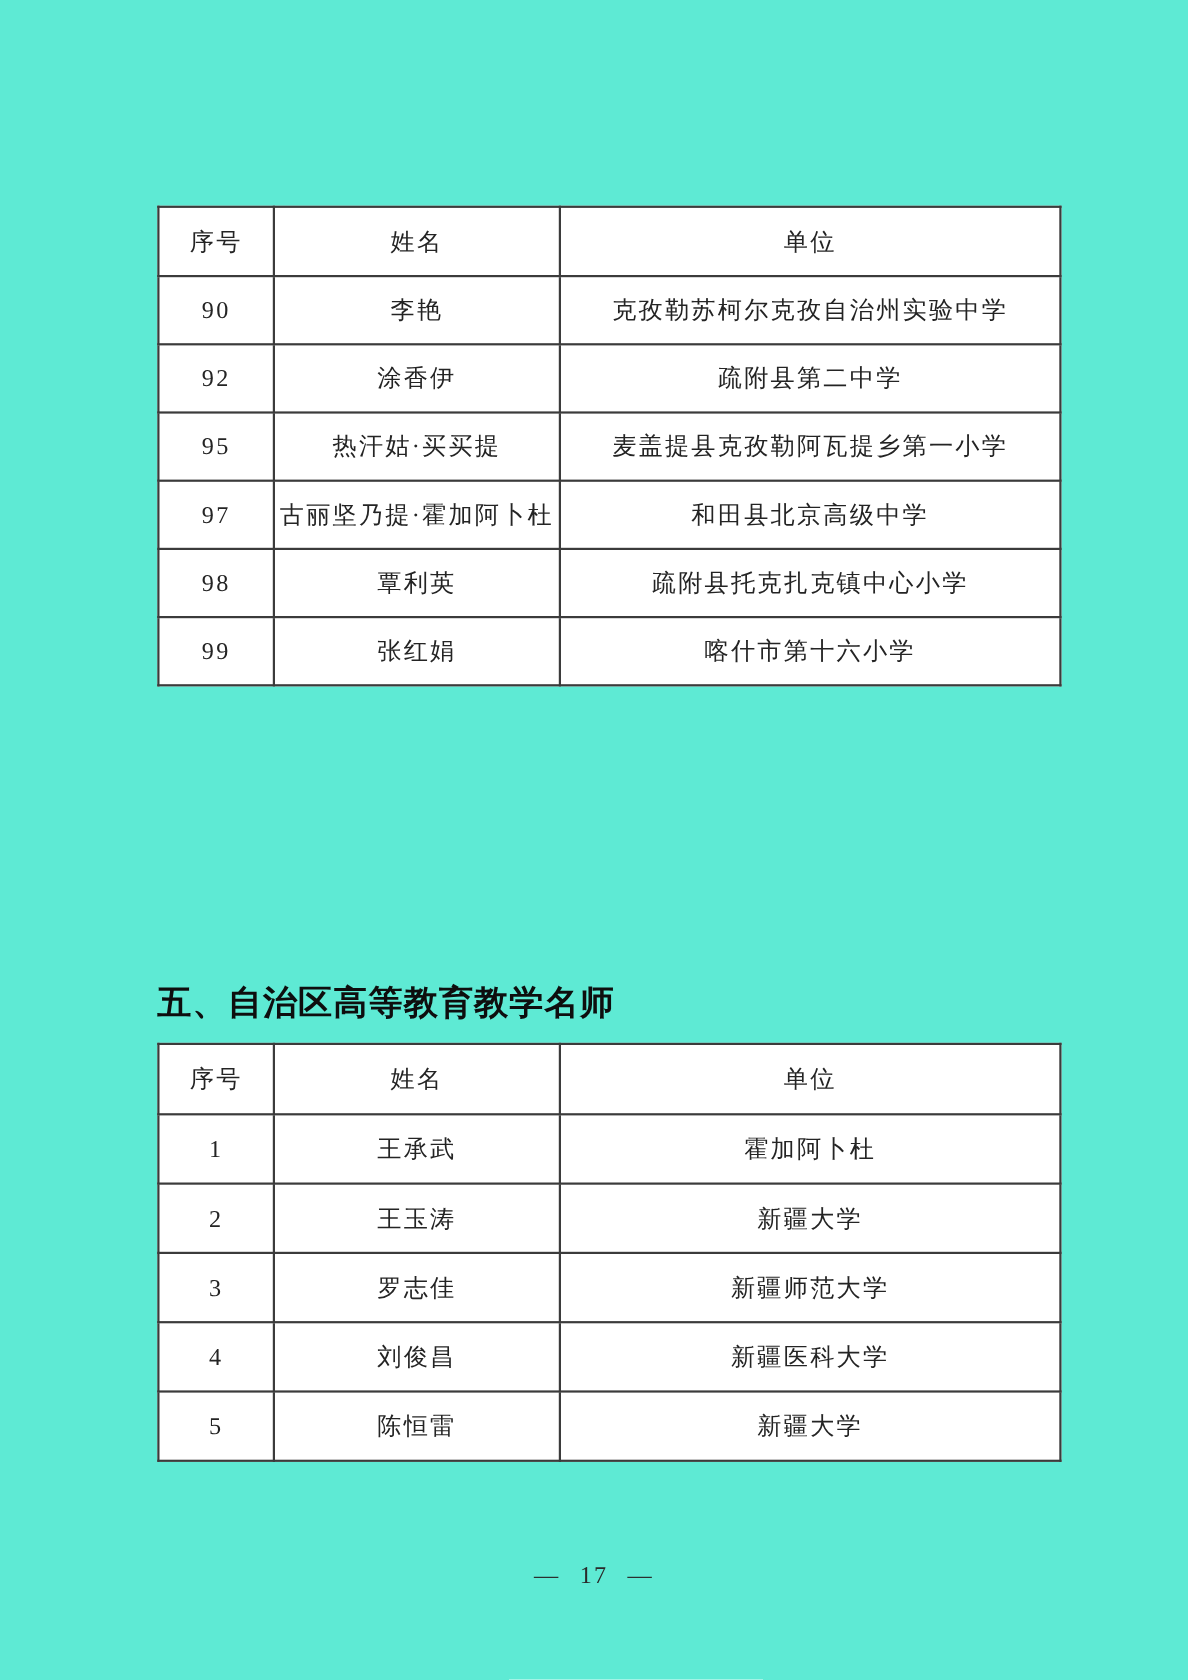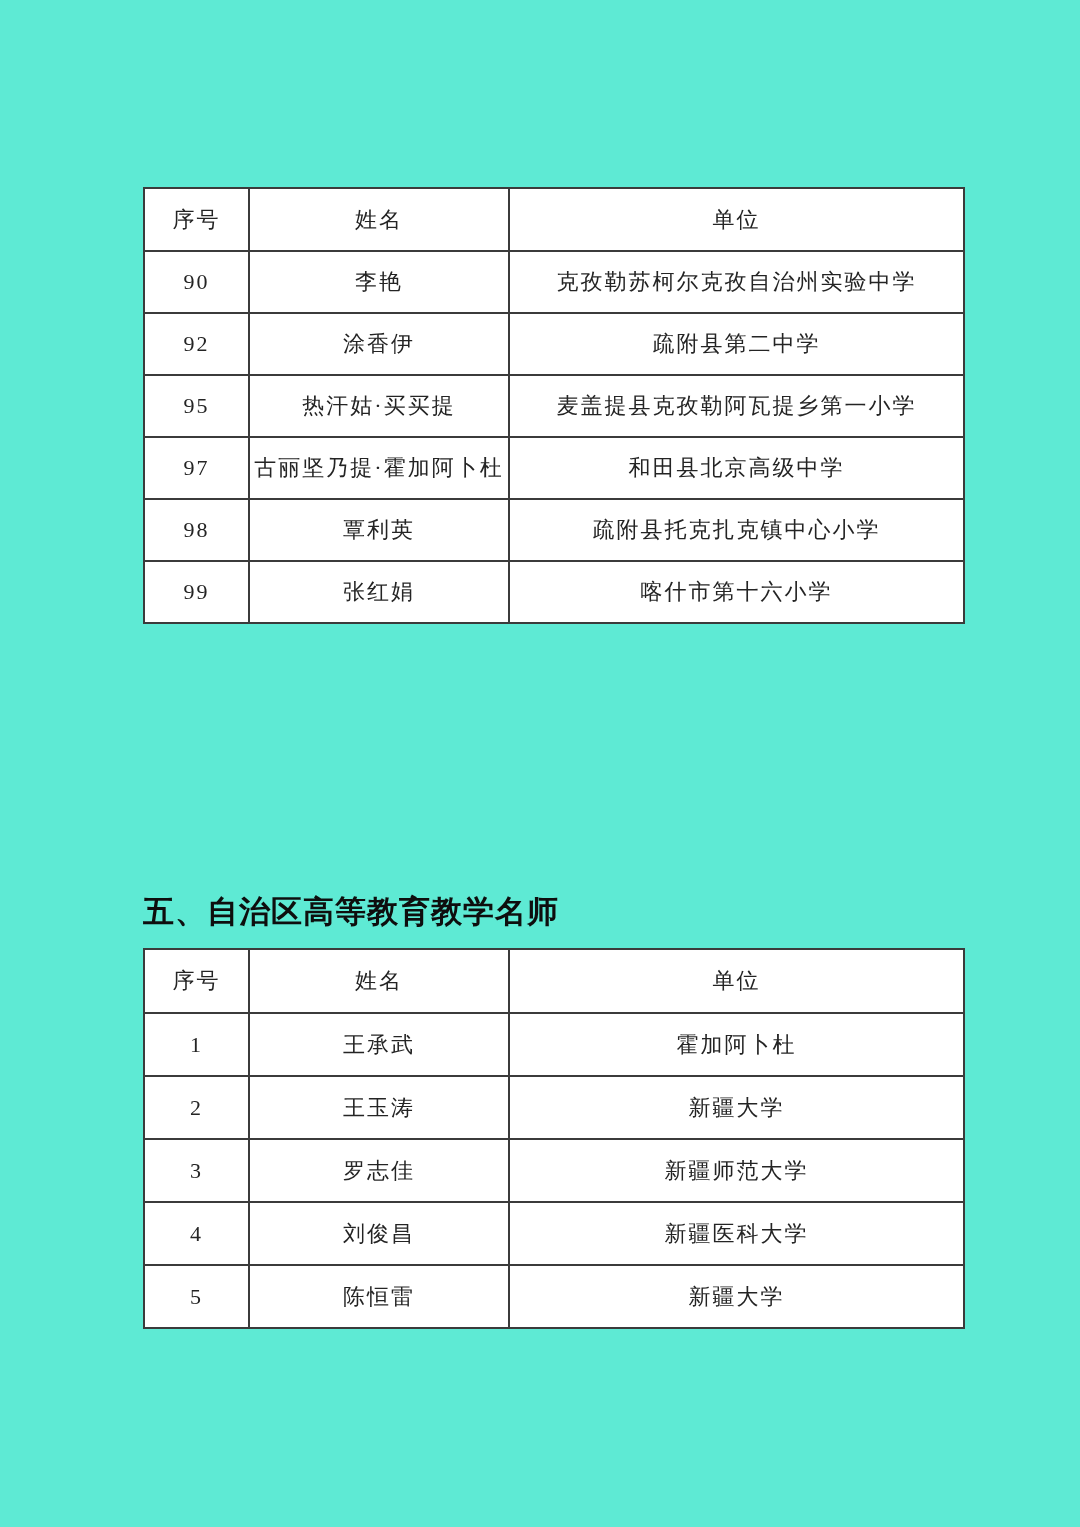--- a/index.html
+++ b/index.html
@@ -154,14 +154,15 @@
         <td>新疆医科大学</td>
       </tr>
       <tr>
         <td>5</td>
         <td>陈恒雷</td>
         <td>新疆大学</td>
       </tr>
     </tbody>
   </table>
 
+  <div class="page-footer">— 17 —</div>
 
 </div>
 
 </body></html>

